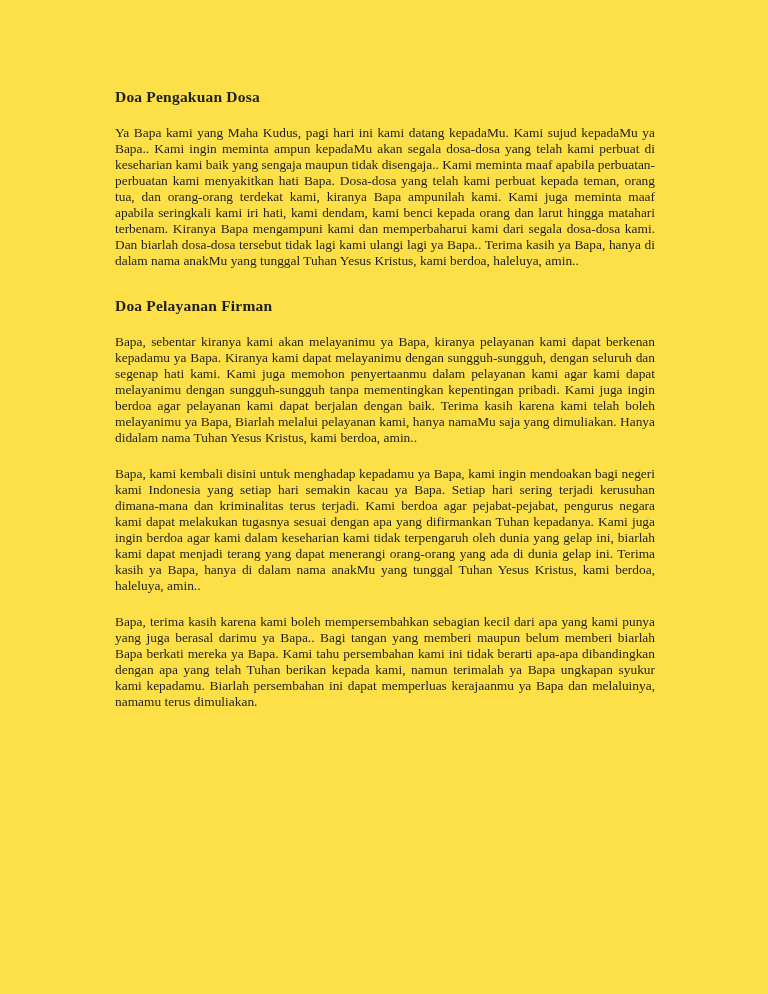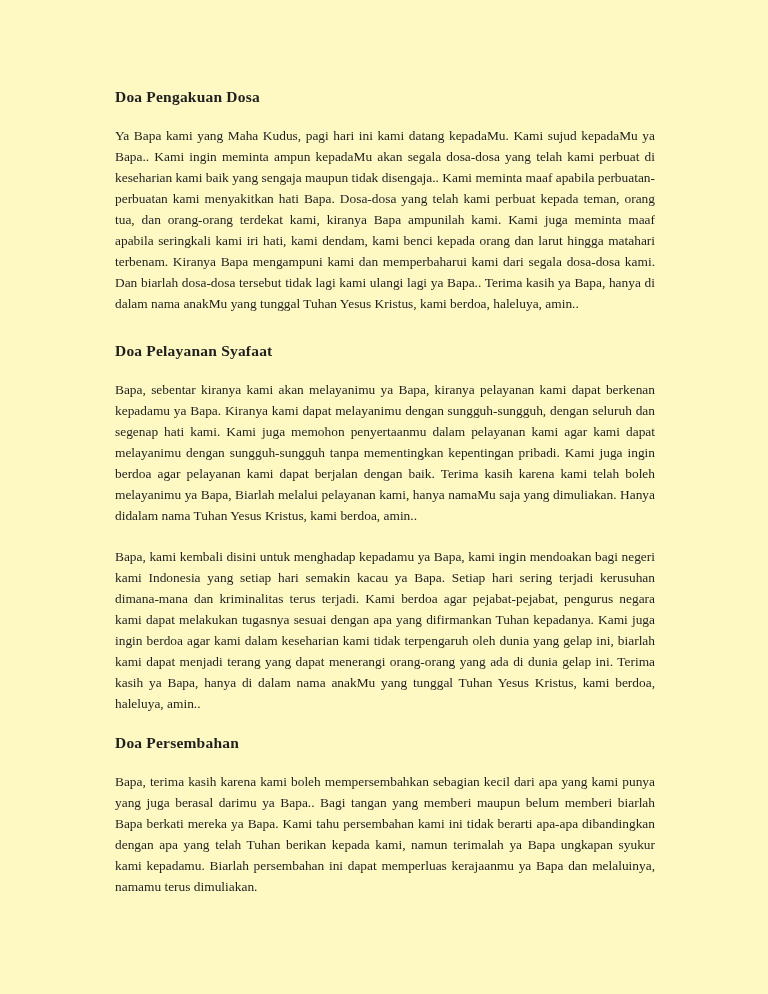--- a/index.html
+++ b/index.html
@@ -8,21 +8,21 @@
     background: #ffffff;
   }
   body {
     width: 768px;
     min-height: 994px;
   }
   .page {
     box-sizing: border-box;
     width: 768px;
     min-height: 994px;
-    background: #fef9c3;
+    background: #fde047;
     padding: 88px 113px 60px 115px;
     font-family: "Liberation Serif", serif;
     color: #1f1f1f;
   }
   .doc-section {
     margin: 0;
   }
   .doc-section + .doc-section {
     margin-top: 28px;
   }
@@ -30,42 +30,41 @@
     margin-top: 20px;
   }
   .heading {
     font-size: 15.5px;
     font-weight: bold;
     letter-spacing: 0.2px;
     margin: 0 0 19px 0;
   }
   .body-text {
     font-size: 13.4px;
-    line-height: 21px;
+    line-height: 16px;
     text-align: justify;
     margin: 0;
   }
 </style>
 </head>
 <body>
 
 <div class="page">
 
   <section class="doc-section">
     <h2 class="heading">Doa Pengakuan Dosa</h2>
     <p class="body-text">Ya Bapa kami yang Maha Kudus, pagi hari ini kami datang kepadaMu. Kami sujud kepadaMu ya Bapa.. Kami ingin meminta ampun kepadaMu akan segala dosa-dosa yang telah kami perbuat di keseharian kami baik yang sengaja maupun tidak disengaja.. Kami meminta maaf apabila perbuatan-perbuatan kami menyakitkan hati Bapa. Dosa-dosa yang telah kami perbuat kepada teman, orang tua, dan orang-orang terdekat kami, kiranya Bapa ampunilah kami. Kami juga meminta maaf apabila seringkali kami iri hati, kami dendam, kami benci kepada orang dan larut hingga matahari terbenam. Kiranya Bapa mengampuni kami dan memperbaharui kami dari segala dosa-dosa kami. Dan biarlah dosa-dosa tersebut tidak lagi kami ulangi lagi ya Bapa.. Terima kasih ya  Bapa, hanya di dalam nama anakMu yang tunggal Tuhan Yesus Kristus, kami berdoa, haleluya, amin..</p>
   </section>
 
   <section class="doc-section">
-    <h2 class="heading">Doa Pelayanan Syafaat</h2>
+    <h2 class="heading">Doa Pelayanan Firman</h2>
     <p class="body-text">Bapa, sebentar kiranya kami akan melayanimu ya Bapa, kiranya pelayanan kami dapat berkenan kepadamu ya Bapa. Kiranya kami dapat melayanimu dengan sungguh-sungguh, dengan seluruh dan segenap hati kami. Kami juga memohon penyertaanmu dalam pelayanan kami agar kami dapat melayanimu dengan sungguh-sungguh tanpa mementingkan kepentingan pribadi. Kami juga ingin berdoa agar pelayanan kami dapat berjalan dengan baik. Terima kasih karena kami telah boleh melayanimu ya Bapa, Biarlah melalui pelayanan kami, hanya namaMu saja yang dimuliakan. Hanya didalam nama Tuhan Yesus Kristus, kami berdoa, amin..</p>
   </section>
 
   <section class="doc-section tight">
     <p class="body-text">Bapa, kami kembali disini untuk menghadap kepadamu ya Bapa, kami ingin mendoakan bagi negeri kami Indonesia yang setiap hari semakin kacau ya Bapa. Setiap hari sering terjadi kerusuhan dimana-mana dan kriminalitas terus terjadi. Kami berdoa agar pejabat-pejabat, pengurus negara kami dapat melakukan tugasnya sesuai dengan apa yang difirmankan Tuhan kepadanya. Kami juga ingin berdoa agar kami dalam keseharian kami tidak terpengaruh oleh dunia yang gelap ini, biarlah kami dapat menjadi terang yang dapat menerangi orang-orang yang ada di dunia gelap ini. Terima kasih ya  Bapa, hanya di dalam nama anakMu yang tunggal Tuhan Yesus Kristus, kami berdoa, haleluya, amin..</p>
   </section>
 
   <section class="doc-section tight">
-    <h2 class="heading">Doa Persembahan</h2>
     <p class="body-text">Bapa, terima kasih karena kami boleh mempersembahkan sebagian kecil dari apa yang kami punya yang juga berasal darimu ya Bapa.. Bagi tangan yang memberi maupun belum memberi biarlah Bapa berkati mereka ya Bapa. Kami tahu persembahan kami ini tidak berarti apa-apa dibandingkan dengan apa yang telah Tuhan berikan kepada kami, namun terimalah ya Bapa ungkapan syukur kami kepadamu. Biarlah persembahan ini dapat memperluas kerajaanmu ya Bapa dan melaluinya, namamu terus dimuliakan.</p>
   </section>
 
 </div>
 
 </body></html>

